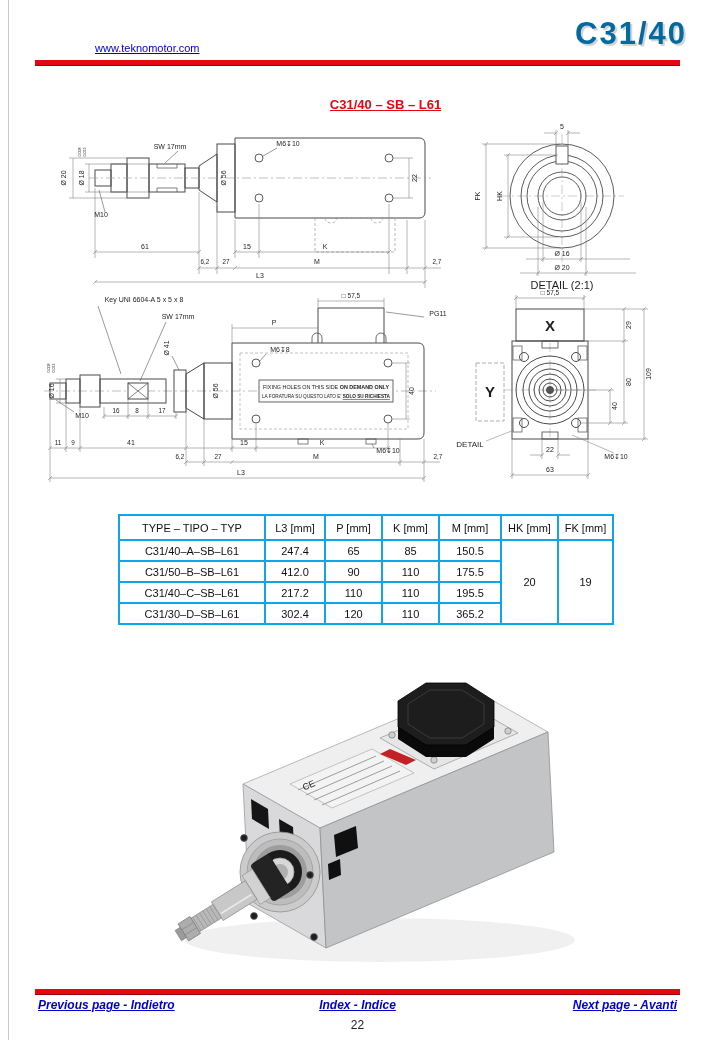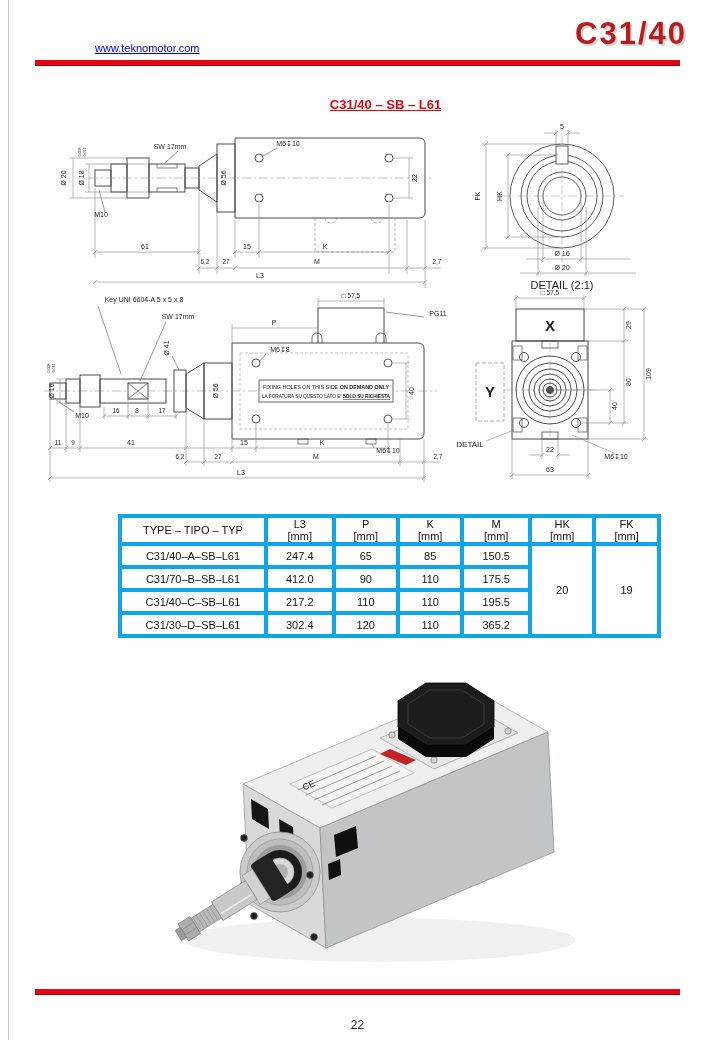--- a/index.html
+++ b/index.html
@@ -2,33 +2,33 @@
 <html><head>
 <meta charset="utf-8">
 <style>
   html,body{margin:0;padding:0;background:#fff;}
   .page{position:relative;width:715px;height:1040px;background:#fff;overflow:hidden;
         font-family:"Liberation Sans",sans-serif;color:#111;}
   .scan-edge{position:absolute;left:8px;top:0;bottom:0;width:1px;background:#c9c9c9;}
   .website{position:absolute;left:95px;top:42px;font-size:11px;color:#0000cc;
            text-decoration:underline;cursor:pointer;}
   .model{position:absolute;right:28px;top:16px;font-size:31px;font-weight:bold;
-         color:#b91c1c;letter-spacing:2px;text-shadow:2px 2px 0 #d4d4d4;}
+         color:#0369a1;letter-spacing:2px;text-shadow:2px 2px 0 #d4d4d4;}
   .rule{position:absolute;left:35px;right:35px;height:5px;background:#e30613;
         border-bottom:1px solid #9d040d;}
   .rule.top{top:60px;}
   .rule.bottom{top:989px;}
   .doc-title{position:absolute;top:97px;left:0;right:0;text-align:center;
              transform:translateX(28px);font-size:13px;font-weight:bold;color:#e30613;
              text-decoration:underline;}
   svg{position:absolute;overflow:visible;}
   svg text{font-family:"Liberation Sans",sans-serif;fill:#1d1d1d;text-anchor:middle;}
   .spec-table{position:absolute;left:118px;top:514px;border-collapse:collapse;
               font-size:11px;color:#111;}
-  .spec-table td,.spec-table th{border:4px solid #0ea5e9;text-align:center;padding:0 18px;
+  .spec-table td,.spec-table th{border:2px solid #0ea5e9;text-align:center;padding:0 2px;
               font-weight:normal;height:19px;}
   .spec-table th{height:23px;}
   .footer-links{position:absolute;left:38px;right:38px;top:998px;height:16px;
                 font-size:12px;font-weight:bold;font-style:italic;color:#0000cc;}
   .footer-links .fl{position:absolute;text-decoration:underline;cursor:pointer;}
   .fl.left{left:0;}
   .fl.center{left:0;right:0;text-align:center;}
   .fl.right{right:0;}
   .page-num{position:absolute;left:0;right:0;top:1018px;text-align:center;
             font-size:12px;color:#222;}
@@ -297,21 +297,21 @@
     <tr>
       <td>C31/40–A–SB–L61</td>
       <td>247.4</td>
       <td>65</td>
       <td>85</td>
       <td>150.5</td>
       <td rowspan="4">20</td>
       <td rowspan="4">19</td>
     </tr>
     <tr>
-      <td>C31/70–B–SB–L61</td>
+      <td>C31/50–B–SB–L61</td>
       <td>412.0</td>
       <td>90</td>
       <td>110</td>
       <td>175.5</td>
     </tr>
     <tr>
       <td>C31/40–C–SB–L61</td>
       <td>217.2</td>
       <td>110</td>
       <td>110</td>
@@ -376,14 +376,19 @@
       <line x1="36" y1="-4" x2="72" y2="-4" stroke="#e9e9e9" stroke-width="1.6"></line>
       <rect x="74" y="-8" width="26" height="16" fill="#b9b9b9" stroke="#8a8a8a" stroke-width="0.7"></rect>
       <path d="M78,-8 V8 M82,-8 V8 M86,-8 V8 M90,-8 V8 M94,-8 V8 M98,-8 V8" stroke="#979797" stroke-width="0.8"></path>
       <rect x="100" y="-10" width="14" height="20" fill="#adadad" stroke="#7a7a7a" stroke-width="0.7"></rect>
       <path d="M100,-3 H114 M100,3 H114" stroke="#8d8d8d" stroke-width="0.8"></path>
       <rect x="114" y="-6" width="6" height="12" fill="#9b9b9b" stroke="#7a7a7a" stroke-width="0.6"></rect>
     </g>
   </svg>
 
   <div class="rule bottom"></div>
+  <div class="footer-links">
+    <a class="fl left">Previous page - Indietro</a>
+    <a class="fl center">Index - Indice</a>
+    <a class="fl right">Next page - Avanti</a>
+  </div>
   <div class="page-num">22</div>
 </div>
 
 </body></html>

